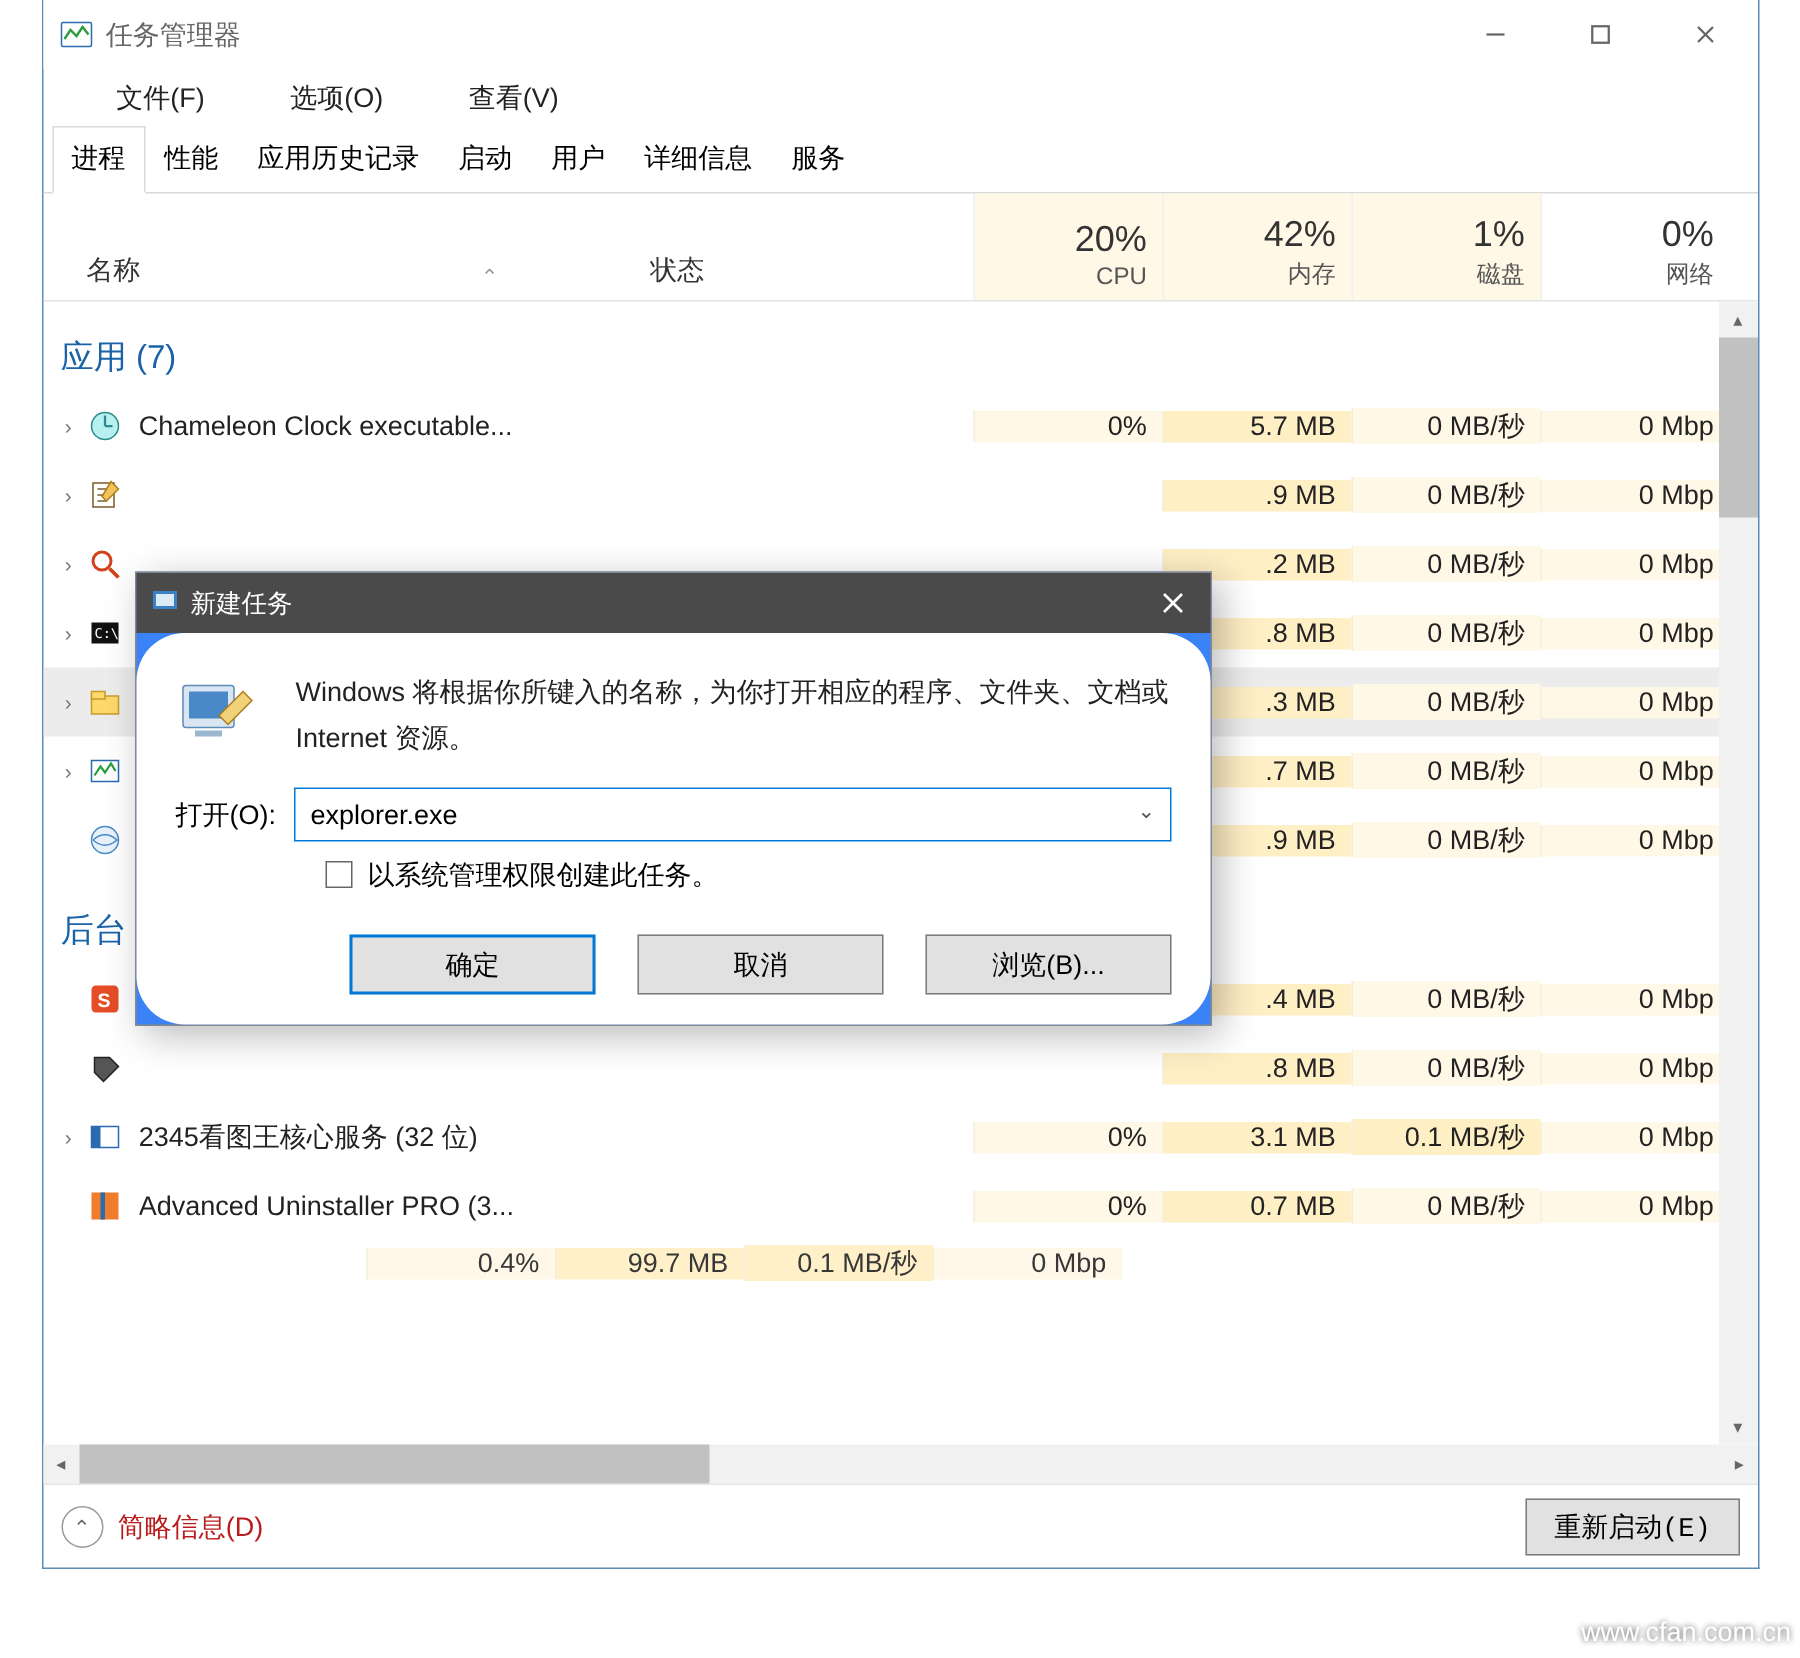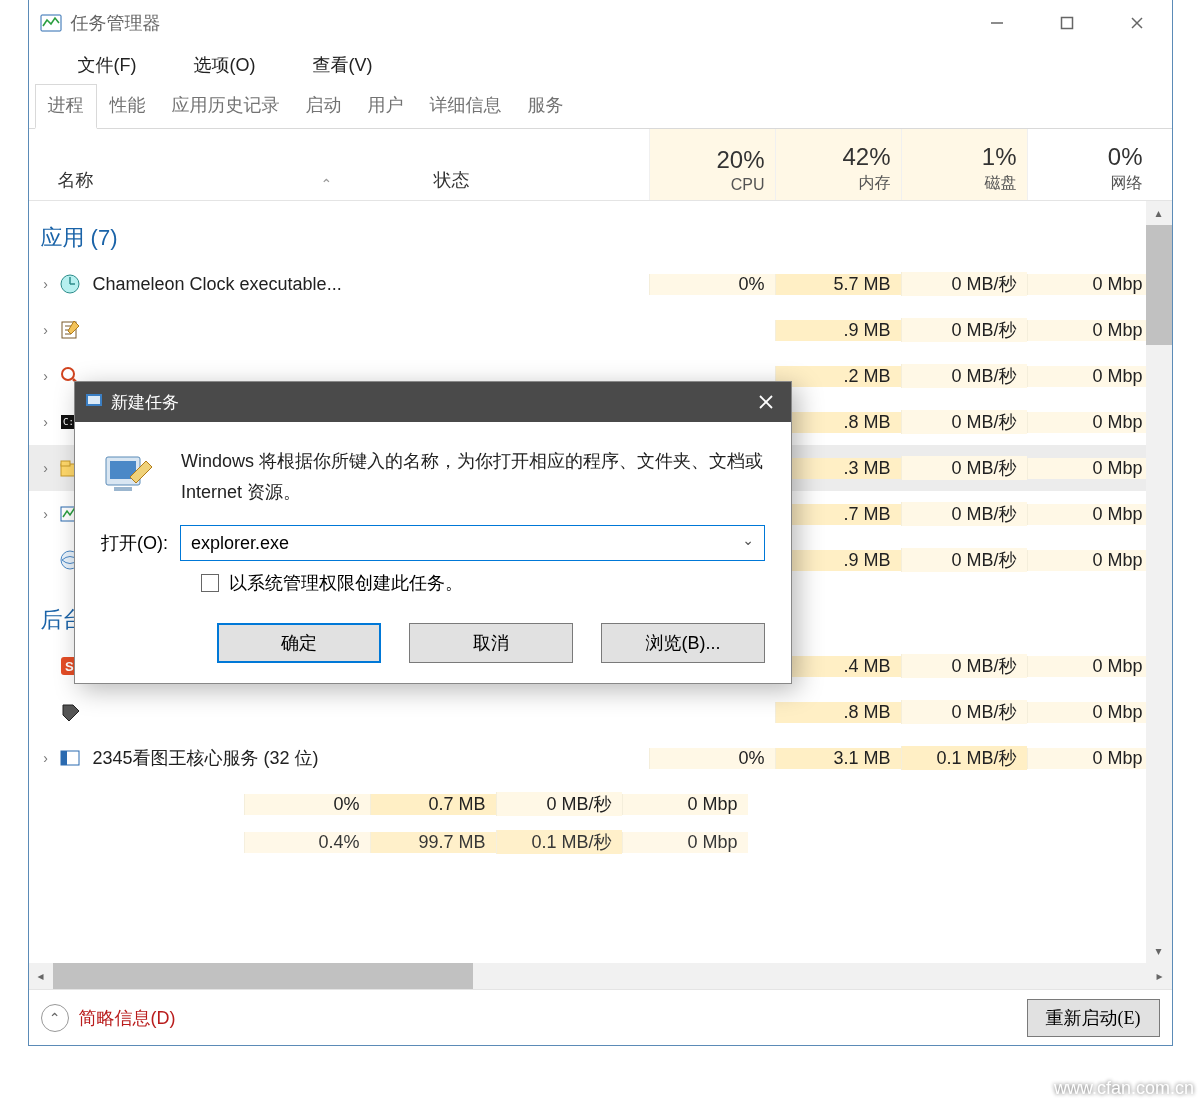--- a/index.html
+++ b/index.html
@@ -61,21 +61,21 @@
 
 
 .tabs {
   display: flex;
   padding-left: 6px;
   border-bottom: 1px solid #d9d9d9;
   font-size: 18px;
 }
 .tab {
   padding: 8px 12px 10px;
-  color: #737373;
+  color: #000000;
   border: 1px solid transparent;
   border-bottom: none;
   margin-right: 0;
   white-space: nowrap;
 }
 .tab.active {
   background: #fff;
   border-color: #d9d9d9;
   border-bottom: 2px solid #fff;
   margin-bottom: -1px;
@@ -185,27 +185,27 @@
   display:inline-flex;align-items:center;justify-content:center;
   margin-right:10px; color:#666; font-size:14px;
 }
 .footer-label { font-size:18px; color:#b91c1c; }
 .footer .spacer { flex:1; }
 .footer-btn {
   padding:6px 18px;
   border:1px solid #7a7a7a;
   background:#e1e1e1;
   font-size:18px;
-  font-family:Liberation Serif, serif;
+  font-family:Liberation Mono, monospace;
 }
 
 
 .dialog {
   position:absolute;
-  left:74px; top:381px;
+  left:90px; top:381px;
   width:718px;
   background:#3b82f6;
   border:1px solid #888;
   box-shadow: 6px 6px 24px rgba(0,0,0,.28);
   z-index: 50;
 }
 .dlg-titlebar {
   height:40px;
   background:#4a4a4a;
   color:#fff;
@@ -215,20 +215,21 @@
 }
 .dlg-titlebar .spacer{flex:1;}
 .dlg-close {
   width:50px;height:100%;
   display:flex;align-items:center;justify-content:center;
   font-size:20px;color:#fff;
 }
 .dlg-body {
   padding: 24px 26px 20px 26px;
   background:#fff;
+  border-radius:32px;
 }
 .dlg-top {
   display:flex; gap:24px; align-items:flex-start;
   margin-bottom:18px;
 }
 .dlg-icon {
   width:56px;height:56px;
   display:inline-flex;align-items:center;justify-content:center;
 }
 .dlg-desc { font-size:18px; color:#222; line-height:1.7; flex:1; }
@@ -534,20 +535,30 @@
           <span class="proc-label">2345看图王核心服务 (32 位)</span>
         </div>
         <div class="cell-status"></div>
         <div class="cell-num heat1">0%</div>
         <div class="cell-num heat2">3.1 MB</div>
         <div class="cell-num heat2">0.1 MB/秒</div>
         <div class="cell-num heat1">0 Mbp</div>
       </div>
 
       <div class="row">
+        <div class="cell-name">
+          <span class="expander" style="visibility:hidden;">›</span>
+          <span class="row-icon">
+            <svg width="22" height="22">
+                <rect x="2" y="2" width="18" height="18" fill="#f07d2c"></rect>
+                <rect x="8" y="2" width="3" height="18" fill="#2a6ab0"></rect>
+              </svg>
+          </span>
+          <span class="proc-label">Advanced Uninstaller PRO (3...</span>
+        </div>
         <div class="cell-status"></div>
         <div class="cell-num heat1">0%</div>
         <div class="cell-num heat2">0.7 MB</div>
         <div class="cell-num heat1">0 MB/秒</div>
         <div class="cell-num heat1">0 Mbp</div>
       </div>
 
       <div class="row" style="height:30px;opacity:.9;">
         <div class="cell-status"></div>
         <div class="cell-num heat1">0.4%</div>

